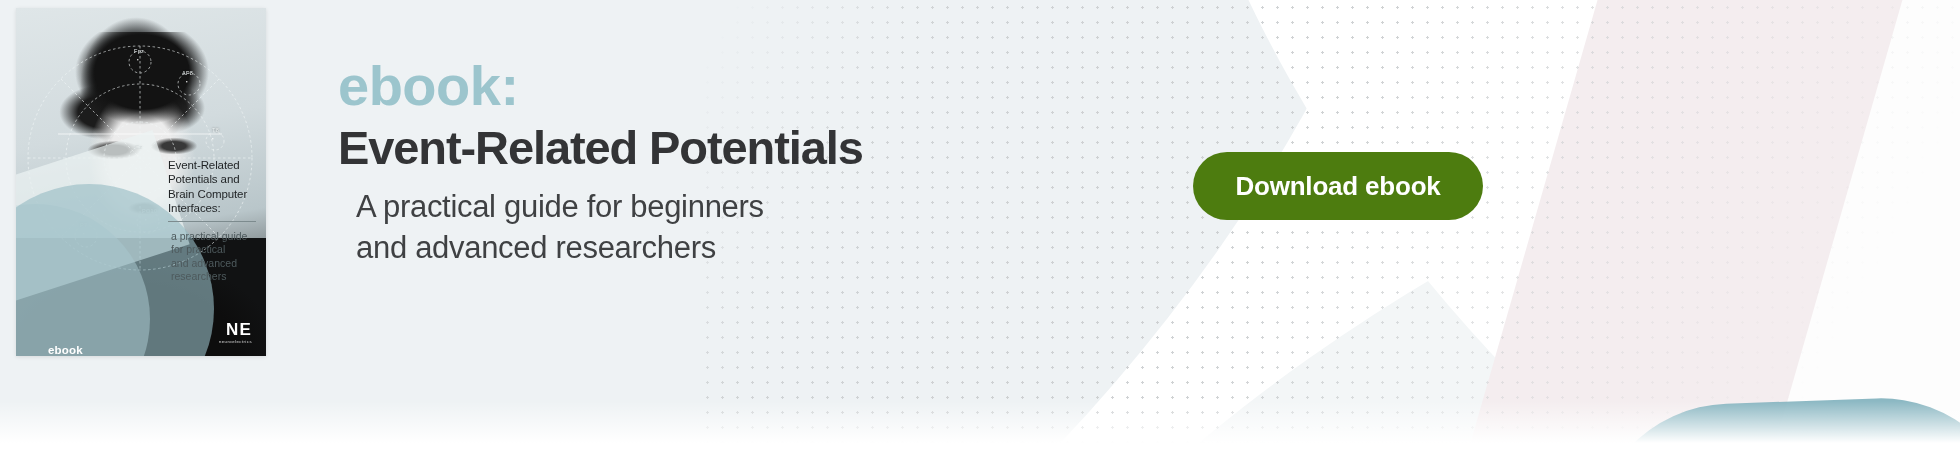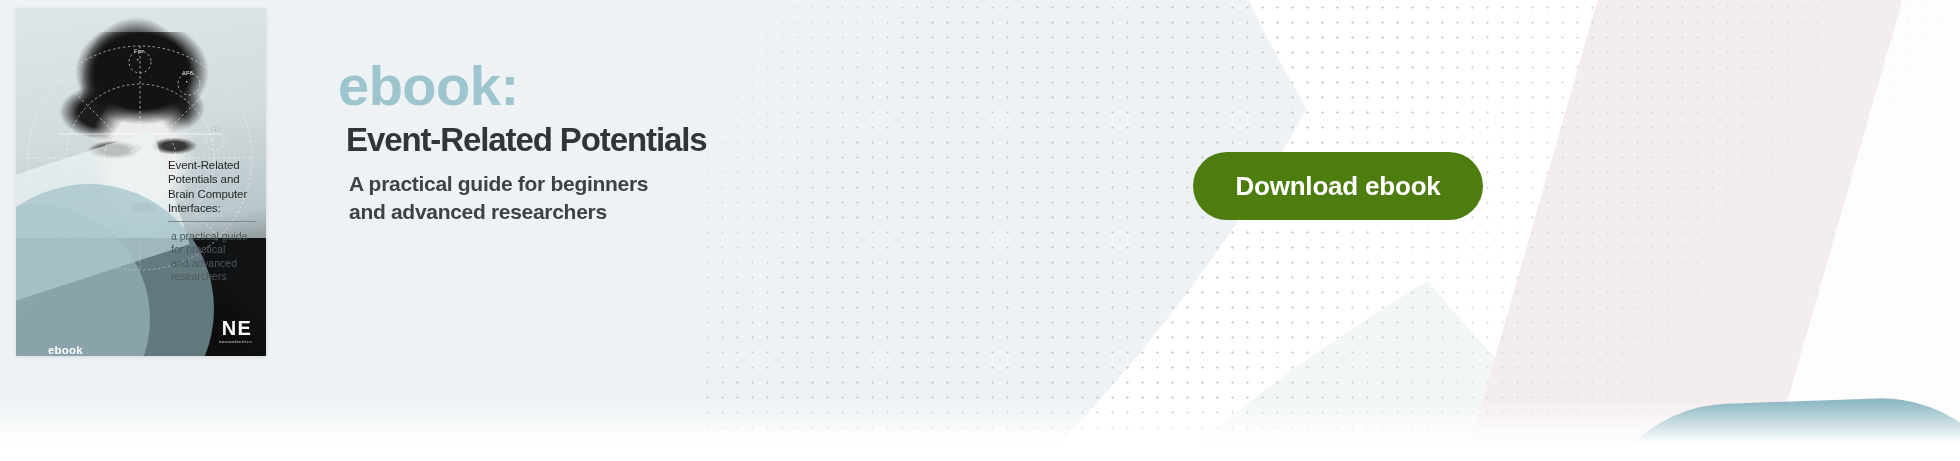--- a/index.html
+++ b/index.html
@@ -137,36 +137,36 @@
     position:absolute;left:155px;top:222px;width:98px;
     font-size:10.5px;line-height:1.28;color:#4e5a5d;
   }
   .cover-ebook-tag{
     position:absolute;left:32px;top:336px;
     font-size:11.5px;font-weight:bold;color:#ffffff;letter-spacing:.2px;text-align:right;
   }
   .cover-logo{
     position:absolute;right:14px;bottom:12px;text-align:right;color:#ffffff;
   }
-  .cover-logo .mark{font-size:20px;font-weight:bold;letter-spacing:1.2px;line-height:1;}
+  .cover-logo .mark{font-size:17px;font-weight:bold;letter-spacing:1.2px;line-height:1;}
   .cover-logo .word{font-size:4.2px;letter-spacing:.5px;opacity:.85;margin-top:1px;}
 
   
   .copy{position:absolute;left:338px;top:58px;width:760px;}
   .eyebrow{
     font-size:56px;font-weight:bold;color:#9cc5cd;line-height:1;
     letter-spacing:-.5px;margin:0 0 8px 0;
   }
   .headline{
-    font-size:33px;font-weight:bold;color:#333436;line-height:1.12;
-    letter-spacing:-1.1px;margin:8px;white-space:nowrap;
+    font-size:47px;font-weight:bold;color:#333436;line-height:1.12;
+    letter-spacing:-1.1px;margin:0;white-space:nowrap;
   }
   .subhead{
-    font-size:21px;font-weight:bold;color:#3f4143;line-height:1.26;
-    letter-spacing:-.3px;margin:12px 0 0 11px;white-space:nowrap;
+    font-size:31px;font-weight:normal;color:#3f4143;line-height:1.26;
+    letter-spacing:-.3px;margin:12px 0 0 18px;white-space:nowrap;
   }
 
   
   .cta{
     position:absolute;left:1193px;top:152px;width:290px;height:68px;
     background:#4d7c0f;border:none;border-radius:34px;cursor:pointer;
     color:#ffffff;font-size:26px;font-weight:bold;letter-spacing:-.2px;
     font-family:"Liberation Sans",sans-serif;
     display:flex;align-items:center;justify-content:center;
     padding:0;

